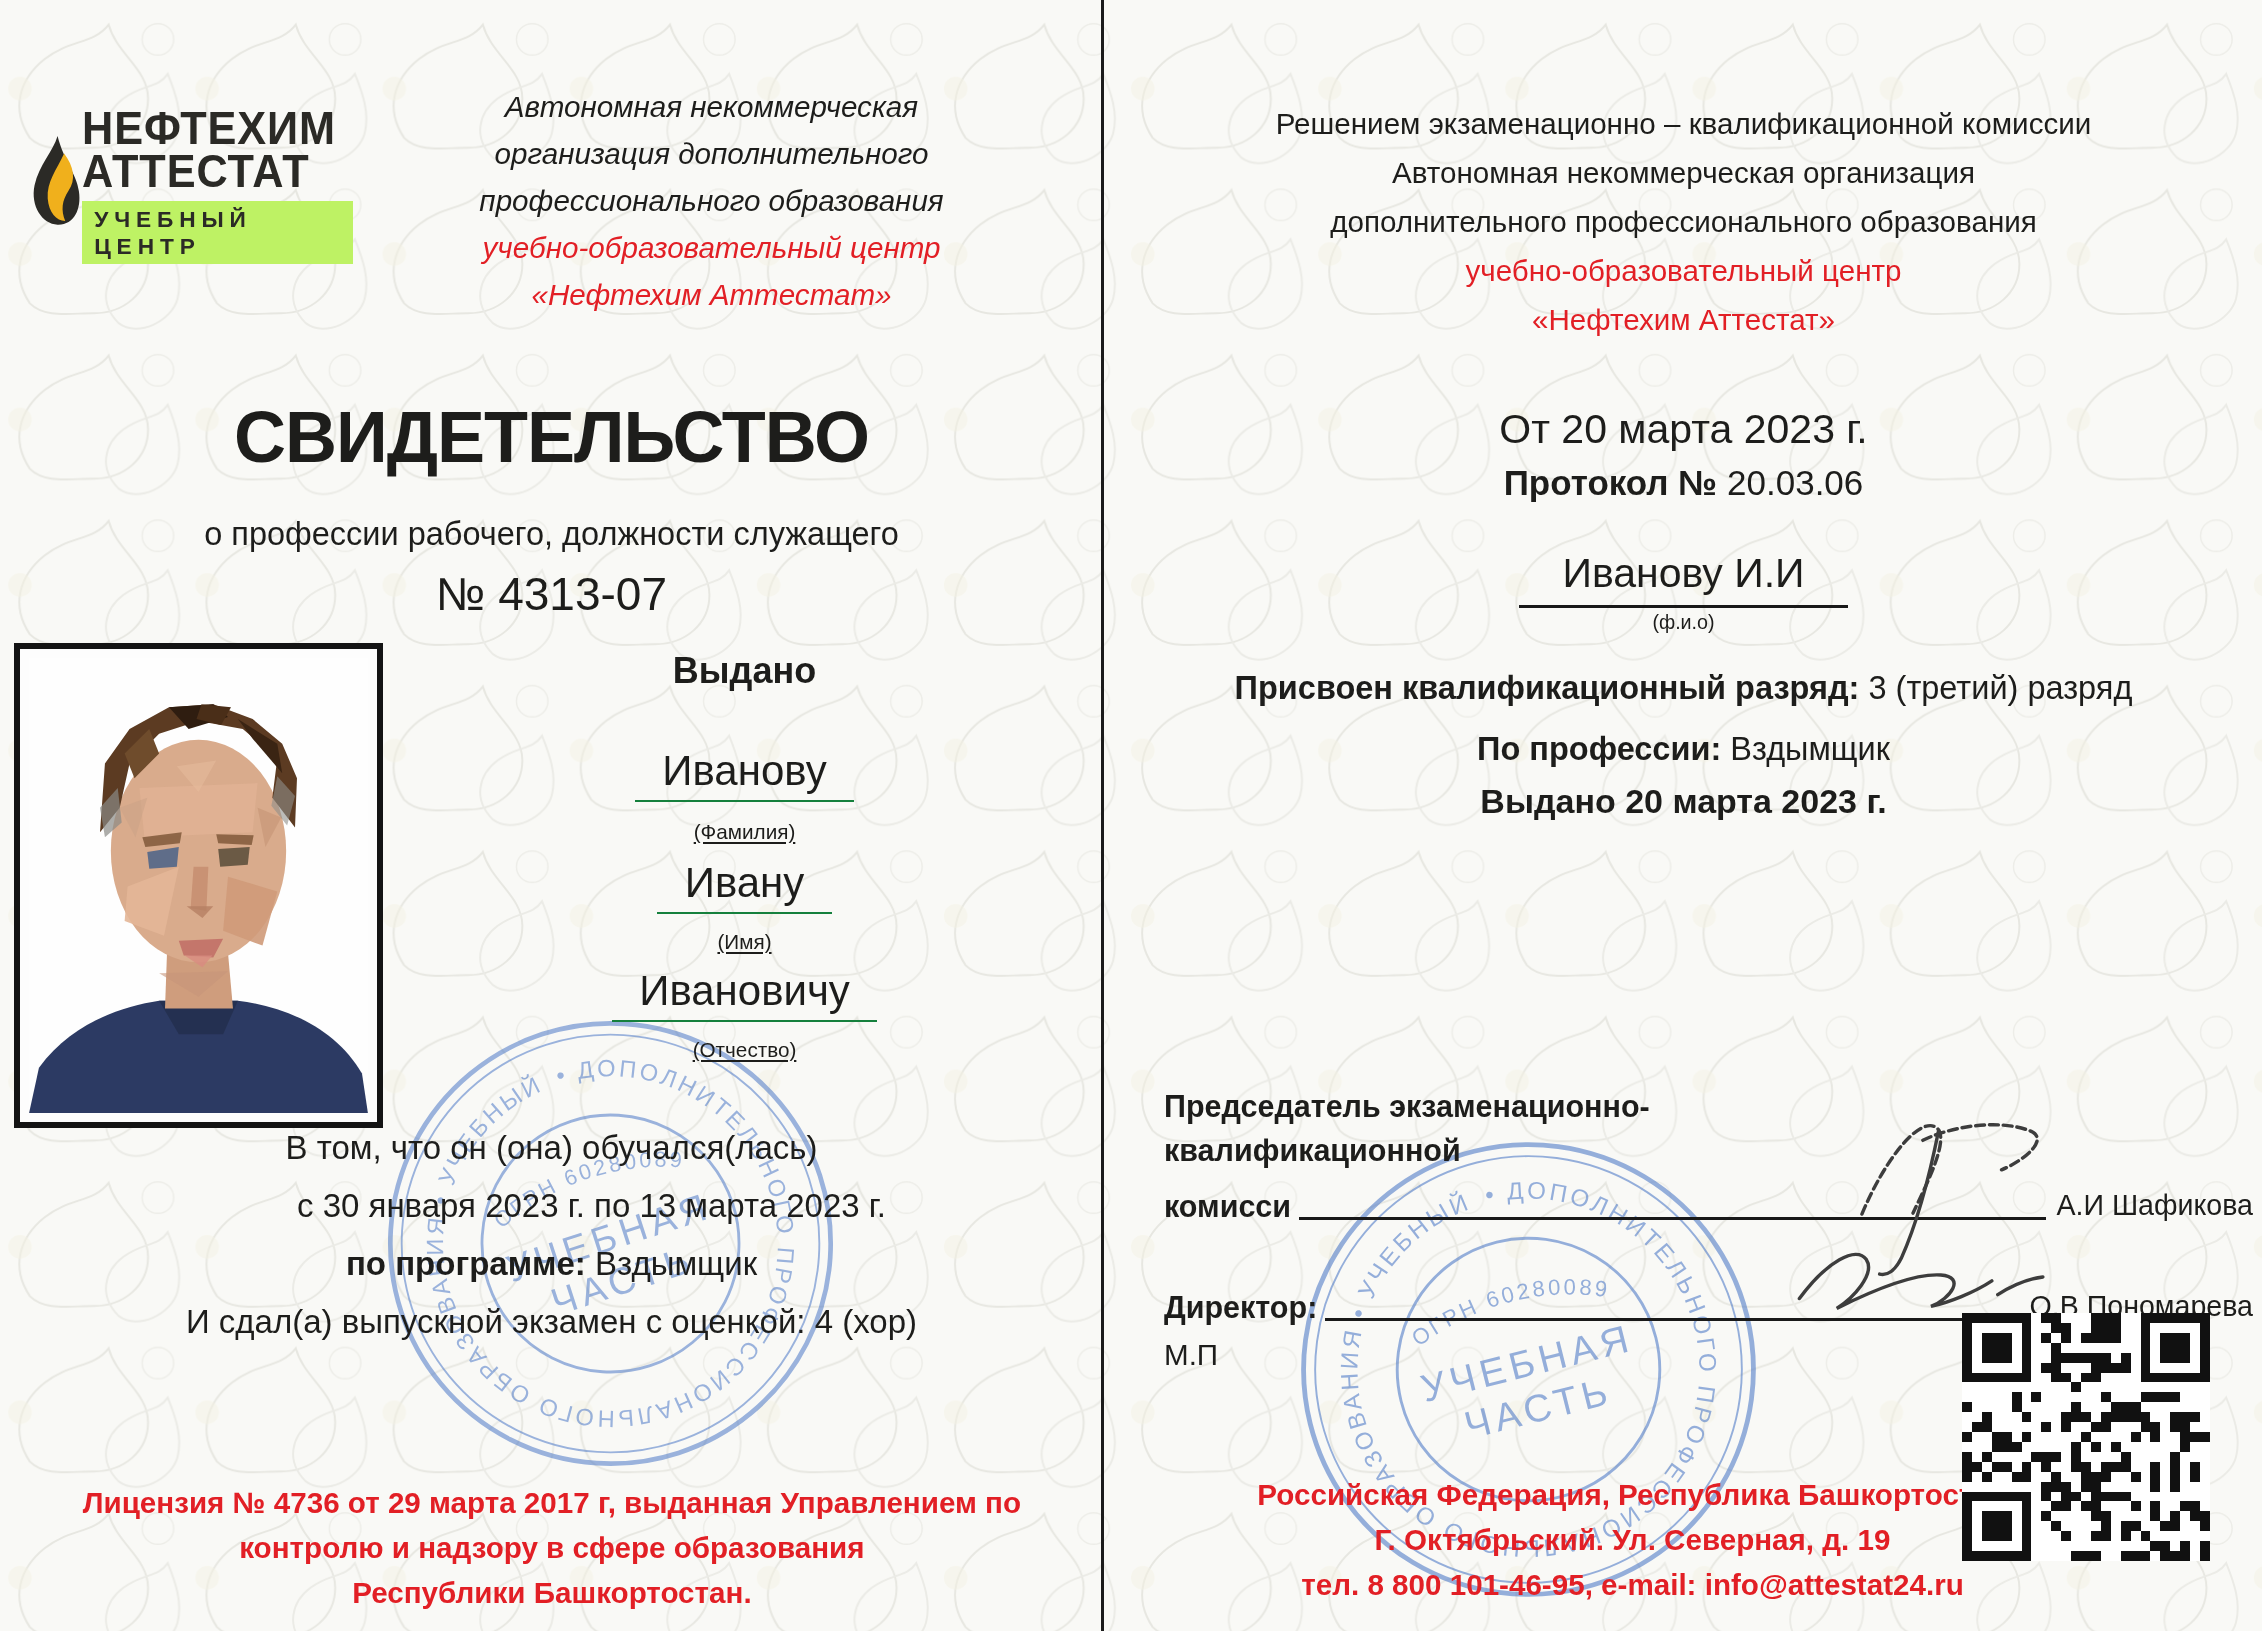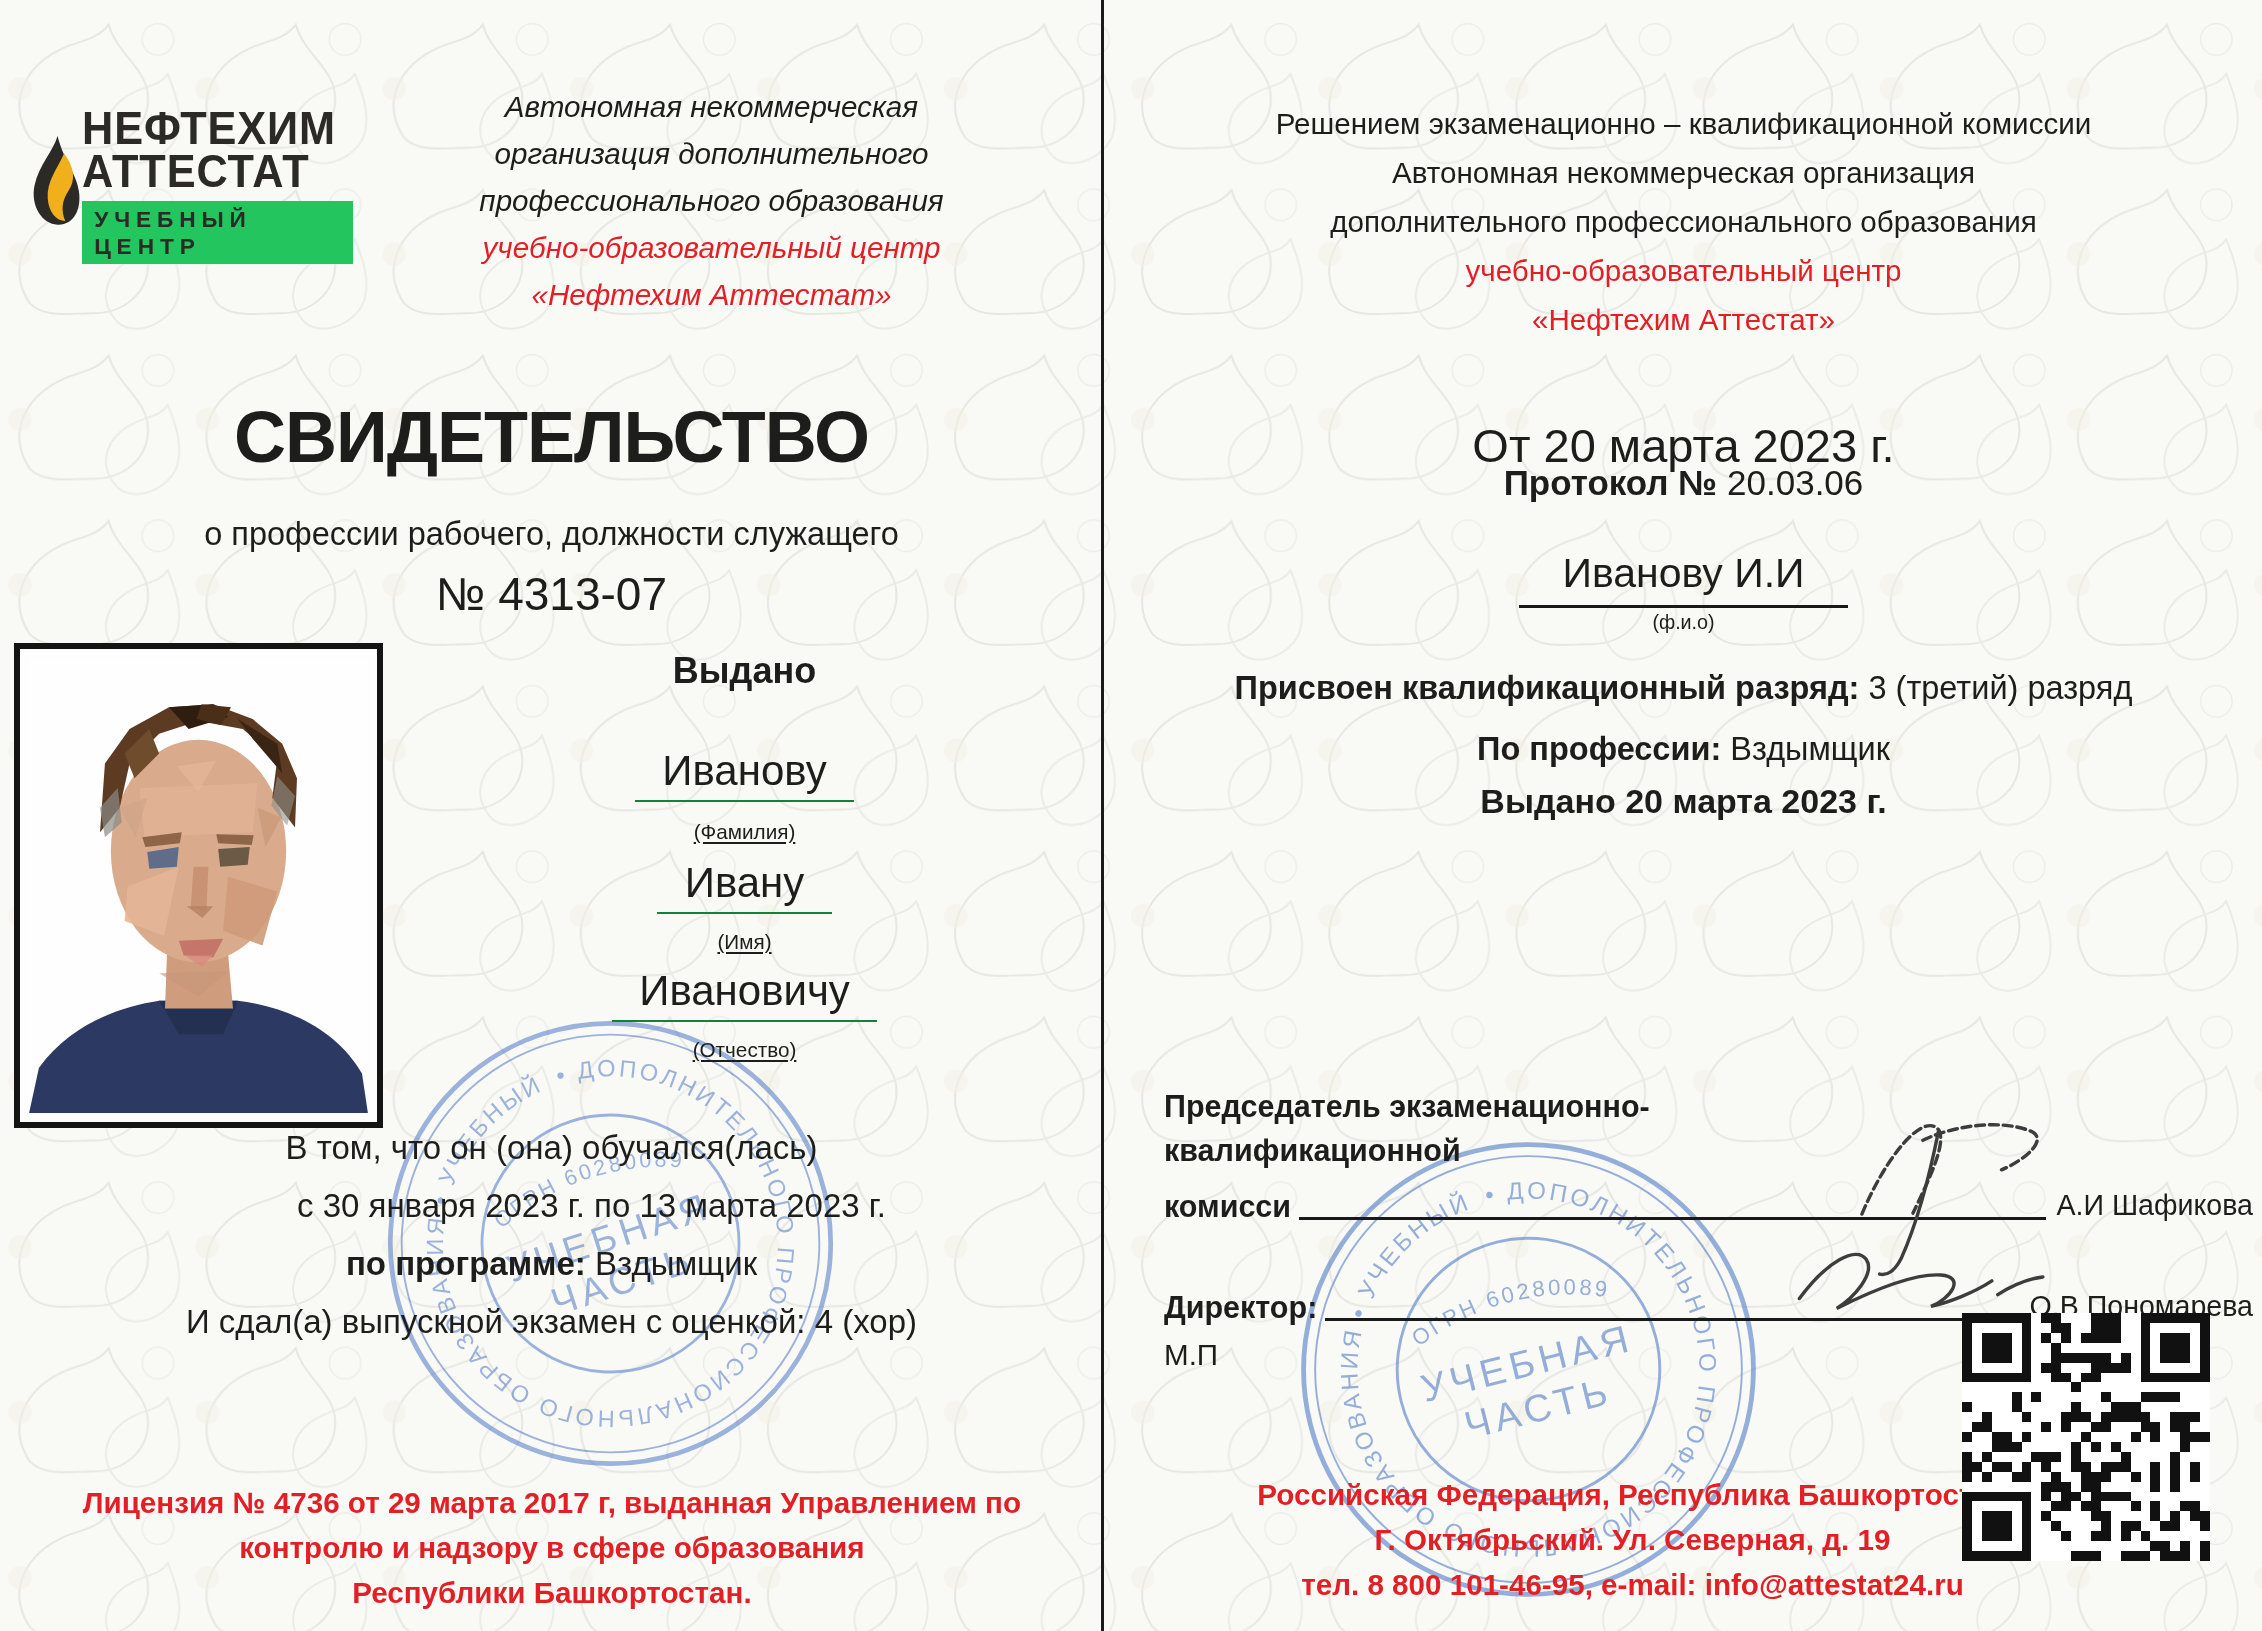--- a/index.html
+++ b/index.html
@@ -8,42 +8,42 @@
   .abs{position:absolute;}
   .c{text-align:center;}
   .wm{position:absolute;left:0;top:0;z-index:0;}
   .divider{position:absolute;left:1101px;top:0;width:3px;height:1631px;background:#1b1b1b;z-index:6;}
   
   .logo{left:27.6px;top:99px;width:325px;height:167px;z-index:4;display:flex;align-items:flex-start;}
   .logo-flame{width:87px;height:165px;}
   .logo-text{margin-left:0;padding-top:7.9px;}
   .logo-line{font-size:46px;font-weight:900;line-height:43px;color:#2b2a26;letter-spacing:1px;
              transform:scaleX(.94);transform-origin:left;}
-  .logo-badge{margin-top:7.9px;background:#22c55e;color:#2b2a26;font-size:22.7px;font-weight:bold;
+  .logo-badge{margin-top:7.9px;background:#bef264;color:#2b2a26;font-size:22.7px;font-weight:bold;
               letter-spacing:5.9px;padding:4.9px 9.9px 3.9px 11.8px;display:inline-block;}
   .left-org{left:343px;top:83px;width:737px;font-size:29.6px;line-height:47px;z-index:4;font-style:italic;}
   .red{color:#e21f25;}
   .title{left:0;top:396px;width:1103px;font-size:72px;font-weight:bold;letter-spacing:-1px;z-index:4;}
   .subtitle{left:0;top:516px;width:1103px;font-size:32.5px;z-index:4;}
   .cert-number{left:0;top:567px;width:1103px;font-size:46px;z-index:4;}
   .photo{left:13.8px;top:643px;width:339px;height:455px;border:6.9px solid #141414;background:#fdfdfd;
          padding:8.9px;z-index:2;}
   .issued{left:394px;top:650px;width:701px;font-size:36px;font-weight:bold;z-index:4;}
   .name-row{left:394px;width:701px;z-index:4;font-size:42px;}
   .name-row .u{display:inline-block;border-bottom:2px solid #15803d;padding:0 27.6px 4.9px;}
   .name-label{left:394px;width:701px;z-index:4;font-size:20.7px;text-decoration:underline;
               text-underline-offset:3px;}
   .n1{top:747px;} .l1{top:820px;} .n2{top:859px;} .l2{top:930px;} .n3{top:967px;} .l3{top:1038px;}
   .body-line{left:0;width:1103px;font-size:33px;z-index:4;}
   .b1{top:1129px;} .b2{top:1187px;padding-left:40px;} .b3{top:1245px;} .b4{top:1303px;}
   .bold{font-weight:bold;}
   .license{left:9.9px;top:1480px;width:1084px;font-size:29.6px;font-weight:bold;line-height:45px;z-index:4;}
   
   .r-header{left:1105px;top:99px;width:1157px;font-size:29.6px;line-height:49px;z-index:4;}
-  .r-date{left:1105px;top:406px;width:1157px;font-size:47px;z-index:4;margin-top:12px;}
+  .r-date{left:1105px;top:406px;width:1157px;font-size:41px;z-index:4;}
   .r-protocol{left:1105px;top:463px;width:1157px;font-size:35px;z-index:4;}
   .r-fio{left:1105px;top:550px;width:1157px;font-size:41px;z-index:4;}
   .r-fio .u{display:inline-block;border-bottom:3px solid #191919;padding:0 43px 7.9px;}
   .r-fio-label{left:1105px;top:611px;width:1157px;font-size:19.7px;z-index:4;}
   .r-grade{left:1105px;top:670px;width:1157px;font-size:32.5px;z-index:4;}
   .r-prof{left:1105px;top:731px;width:1157px;font-size:32.5px;z-index:4;}
   .r-issued{left:1105px;top:782px;width:1157px;font-size:34px;font-weight:bold;z-index:4;}
   .chair1{left:1164px;top:1089px;width:887px;font-size:30.5px;font-weight:bold;z-index:4;}
   .chair2{left:1164px;top:1133px;width:887px;font-size:30.5px;font-weight:bold;z-index:4;}
   .sig-row{left:1164px;width:1089px;display:flex;align-items:flex-end;z-index:4;}

